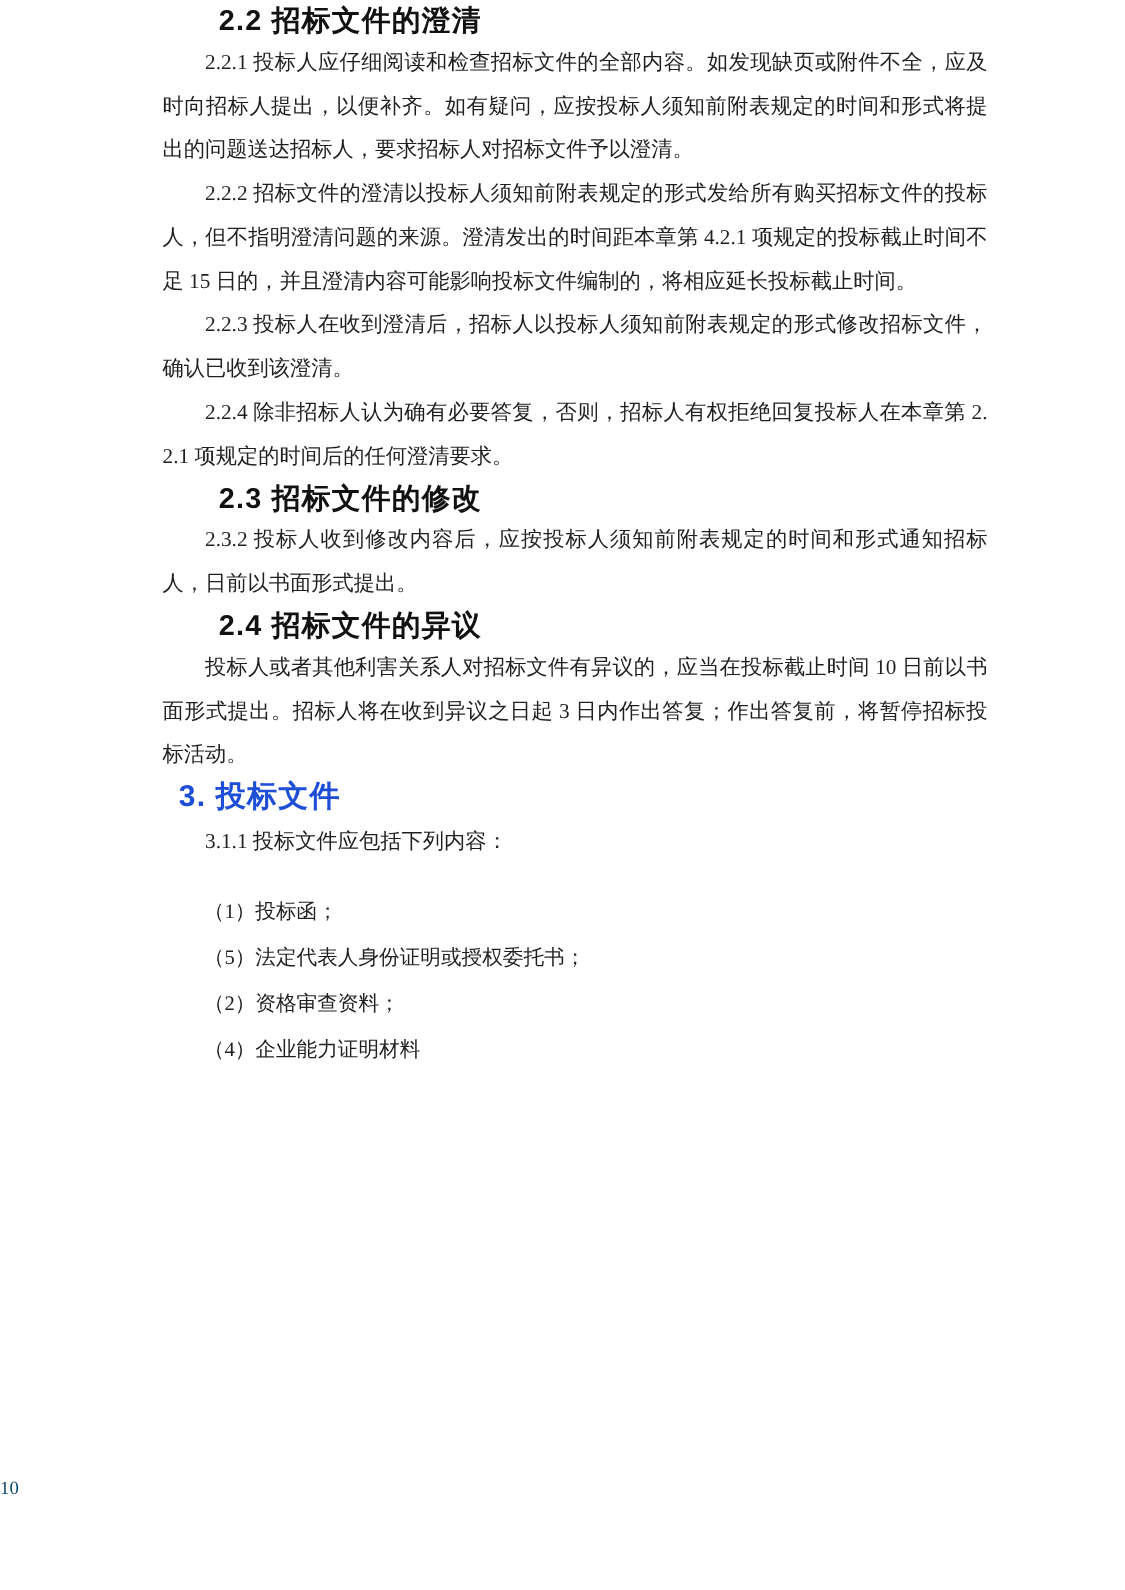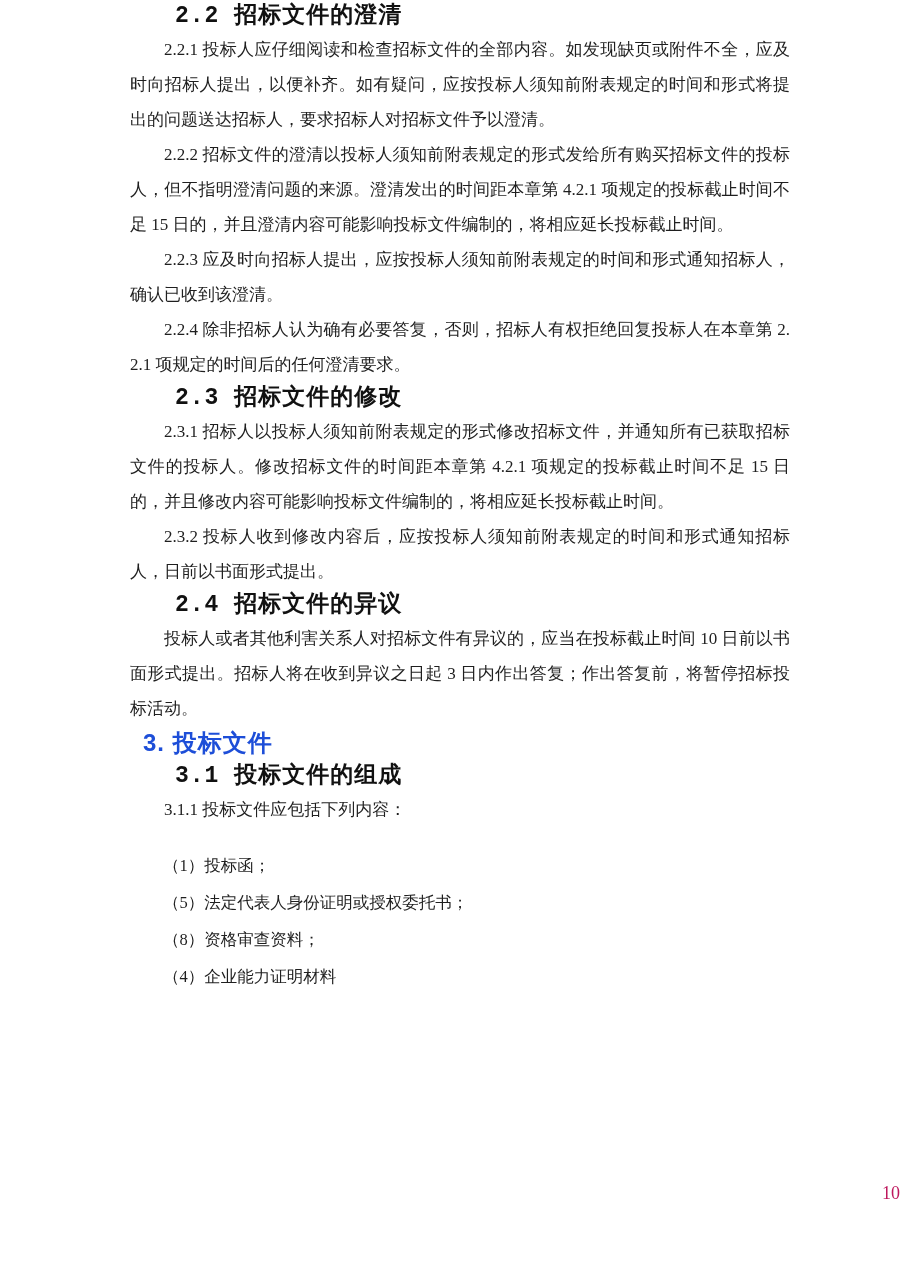--- a/index.html
+++ b/index.html
@@ -24,21 +24,21 @@
     margin: 0;
     font-size: 17px;
     line-height: 35px;
     text-align: justify;
     text-justify: inter-ideograph;
     text-indent: 2em;
     word-break: break-all;
   }
   h2.sec-heading {
     margin: 0 0 0 45px;
-    font-family: Liberation Mono, monospace;
+    font-family: Liberation Sans, sans-serif;
     font-weight: 700;
     font-size: 23px;
     line-height: 32px;
     color: #111111;
     letter-spacing: 1px;
   }
   h1.chapter-heading {
     margin: 0 0 0 13px;
     font-family: "Liberation Sans", "DejaVu Sans", sans-serif;
     font-weight: 700;
@@ -61,51 +61,49 @@
     margin: 21px 0 0 0;
     font-size: 16.5px;
     line-height: 35px;
     text-indent: 2em;
   }
   .list-item + .list-item { margin-top: 2px; }
   .page-number {
     position: absolute;
     left: 0; right: 0;
     top: 1183px;
-    text-align: right;
-    font-size: 18px;
-    color: #be185d;
+    text-align: left;
+    font-size: 15px;
+    color: #0c4a6e;
     font-family: "Liberation Serif", "DejaVu Serif", serif;
   }
 </style>
 </head>
 <body>
 
 <div class="page">
   <div class="content">
 
     <h2 class="sec-heading mt-h22">2.2 招标文件的澄清</h2>
     <p class="body-para mt-p221">2.2.1 投标人应仔细阅读和检查招标文件的全部内容。如发现缺页或附件不全，应及时向招标人提出，以便补齐。如有疑问，应按投标人须知前附表规定的时间和形式将提出的问题送达招标人，要求招标人对招标文件予以澄清。</p>
     <p class="body-para">2.2.2 招标文件的澄清以投标人须知前附表规定的形式发给所有购买招标文件的投标人，但不指明澄清问题的来源。澄清发出的时间距本章第 4.2.1 项规定的投标截止时间不足 15 日的，并且澄清内容可能影响投标文件编制的，将相应延长投标截止时间。</p>
-    <p class="body-para">2.2.3 应及时向招标人提出，应按投标人须知前附表规定的时间和形式通知招标人，确认已收到该澄清。</p>
+    <p class="body-para">2.2.3 投标人在收到澄清后，招标人以投标人须知前附表规定的形式修改招标文件，确认已收到该澄清。</p>
     <p class="body-para">2.2.4 除非招标人认为确有必要答复，否则，招标人有权拒绝回复投标人在本章第 2.2.1 项规定的时间后的任何澄清要求。</p>
 
     <h2 class="sec-heading mt-h23">2.3 招标文件的修改</h2>
-    <p class="body-para mt-p231">2.3.1 招标人以投标人须知前附表规定的形式修改招标文件，并通知所有已获取招标文件的投标人。修改招标文件的时间距本章第 4.2.1 项规定的投标截止时间不足 15 日的，并且修改内容可能影响投标文件编制的，将相应延长投标截止时间。</p>
     <p class="body-para mt-p232">2.3.2 投标人收到修改内容后，应按投标人须知前附表规定的时间和形式通知招标人，日前以书面形式提出。</p>
 
     <h2 class="sec-heading mt-h24">2.4 招标文件的异议</h2>
     <p class="body-para mt-p24">投标人或者其他利害关系人对招标文件有异议的，应当在投标截止时间 10 日前以书面形式提出。招标人将在收到异议之日起 3 日内作出答复；作出答复前，将暂停招标投标活动。</p>
 
     <h1 class="chapter-heading mt-h3">3. 投标文件</h1>
 
-    <h2 class="sec-heading mt-h31">3.1 投标文件的组成</h2>
     <p class="body-para mt-p311">3.1.1 投标文件应包括下列内容：</p>
 
     <div class="list-item">（1）投标函；</div>
     <div class="list-item">（5）法定代表人身份证明或授权委托书；</div>
-    <div class="list-item">（8）资格审查资料；</div>
+    <div class="list-item">（2）资格审查资料；</div>
     <div class="list-item">（4）企业能力证明材料</div>
 
   </div>
 
   <div class="page-number">10</div>
 </div>
 
 </body></html>

